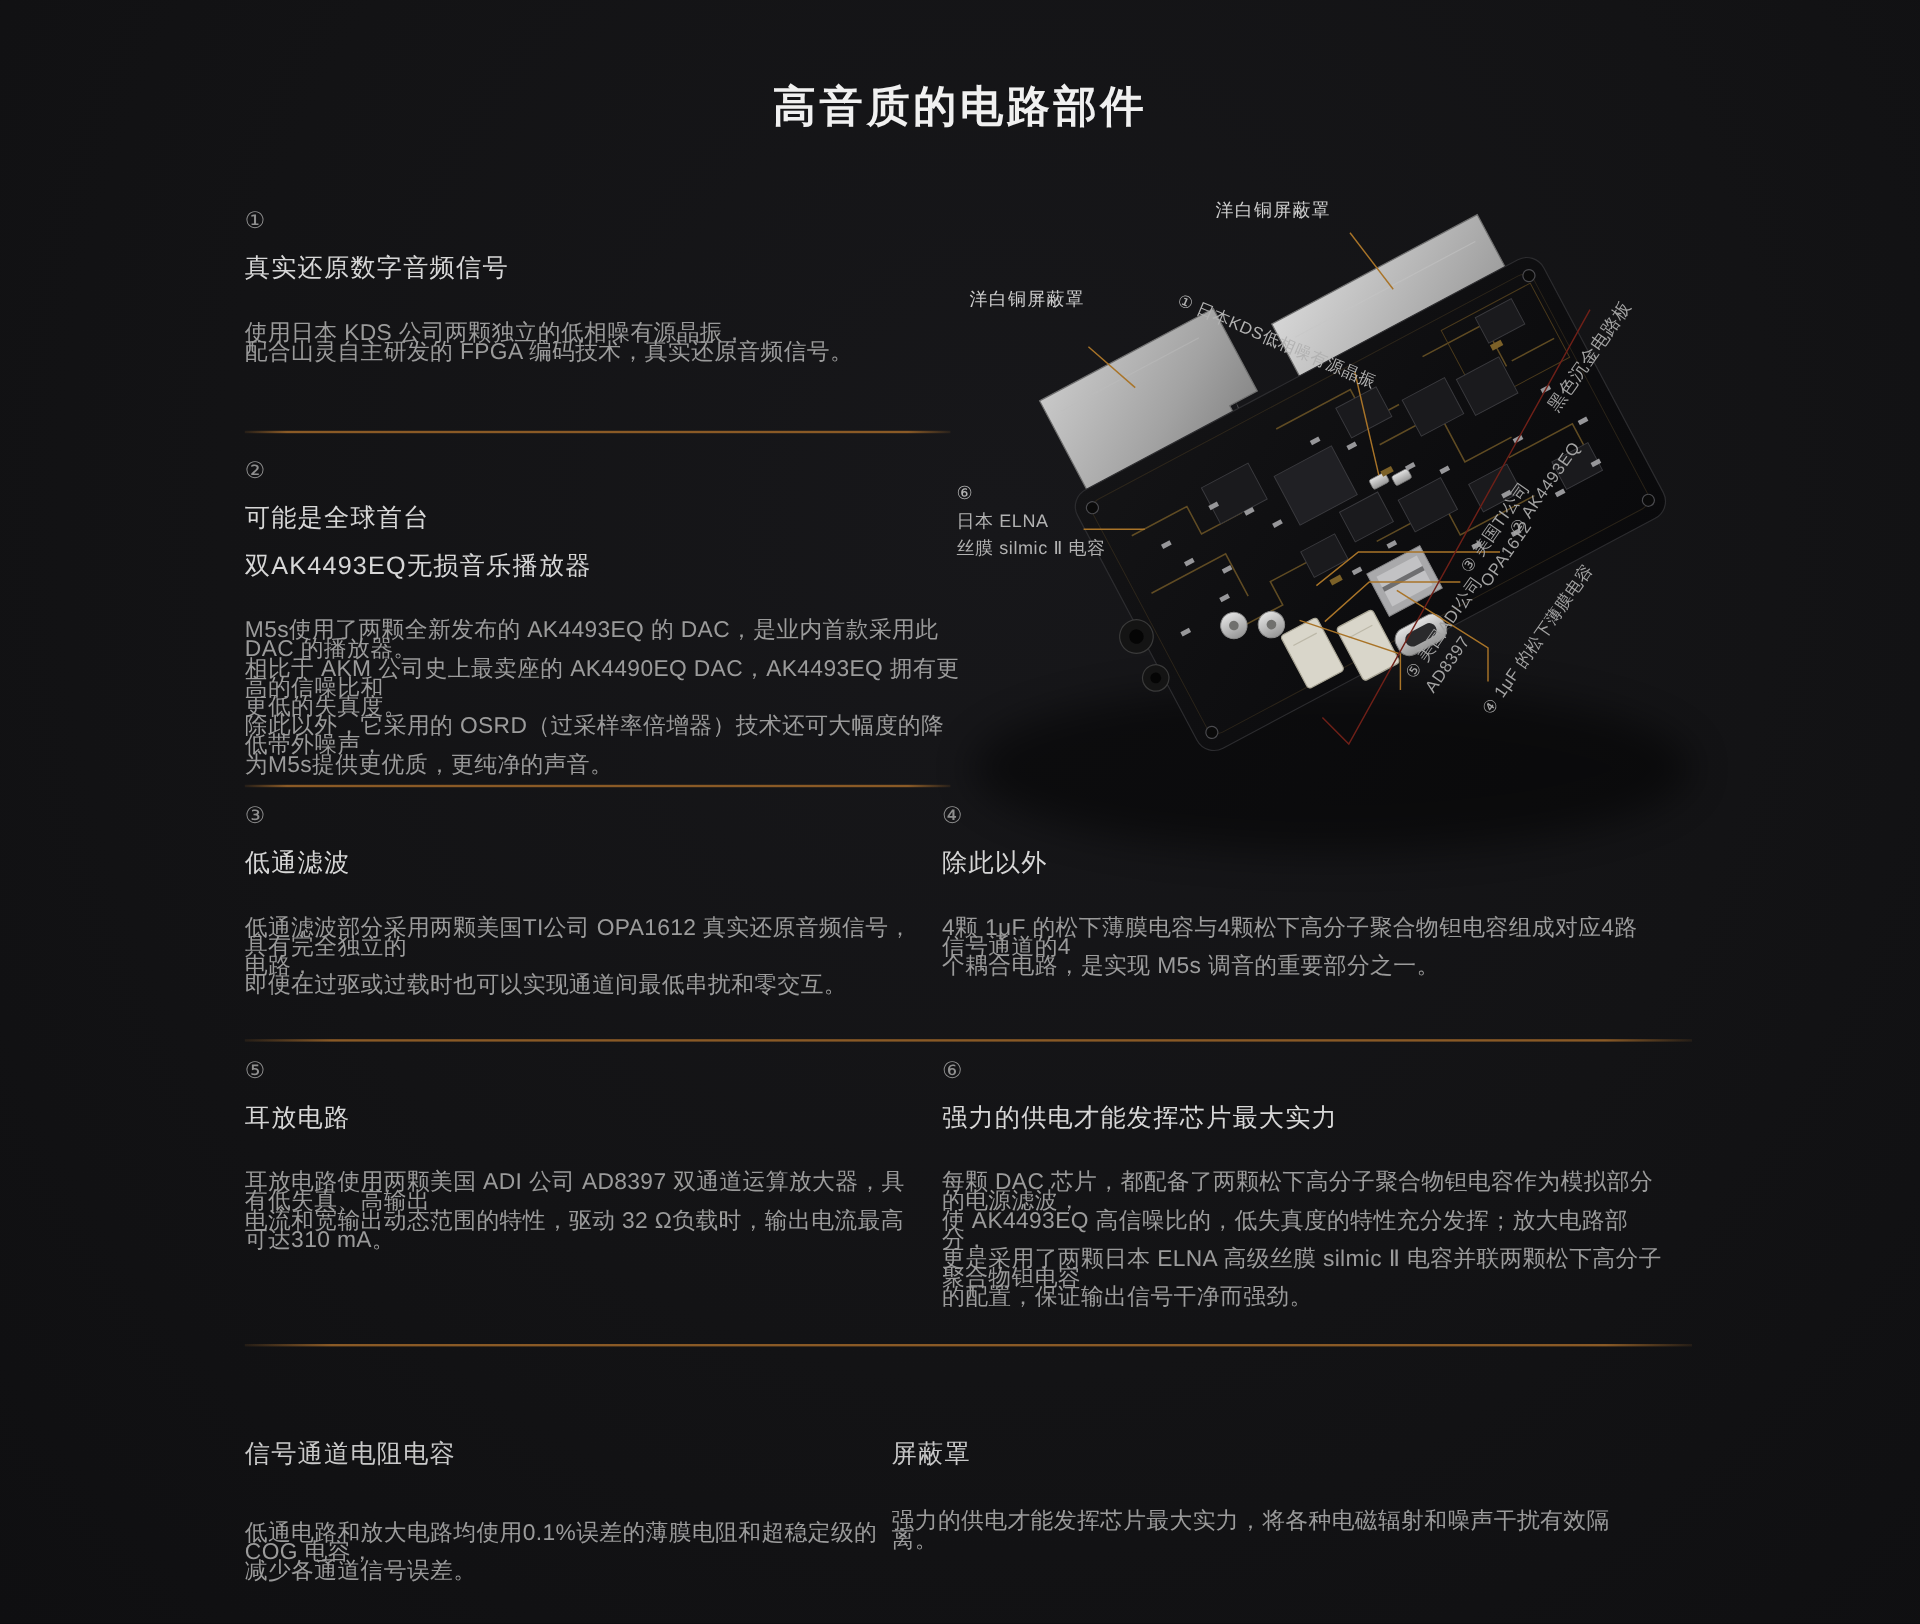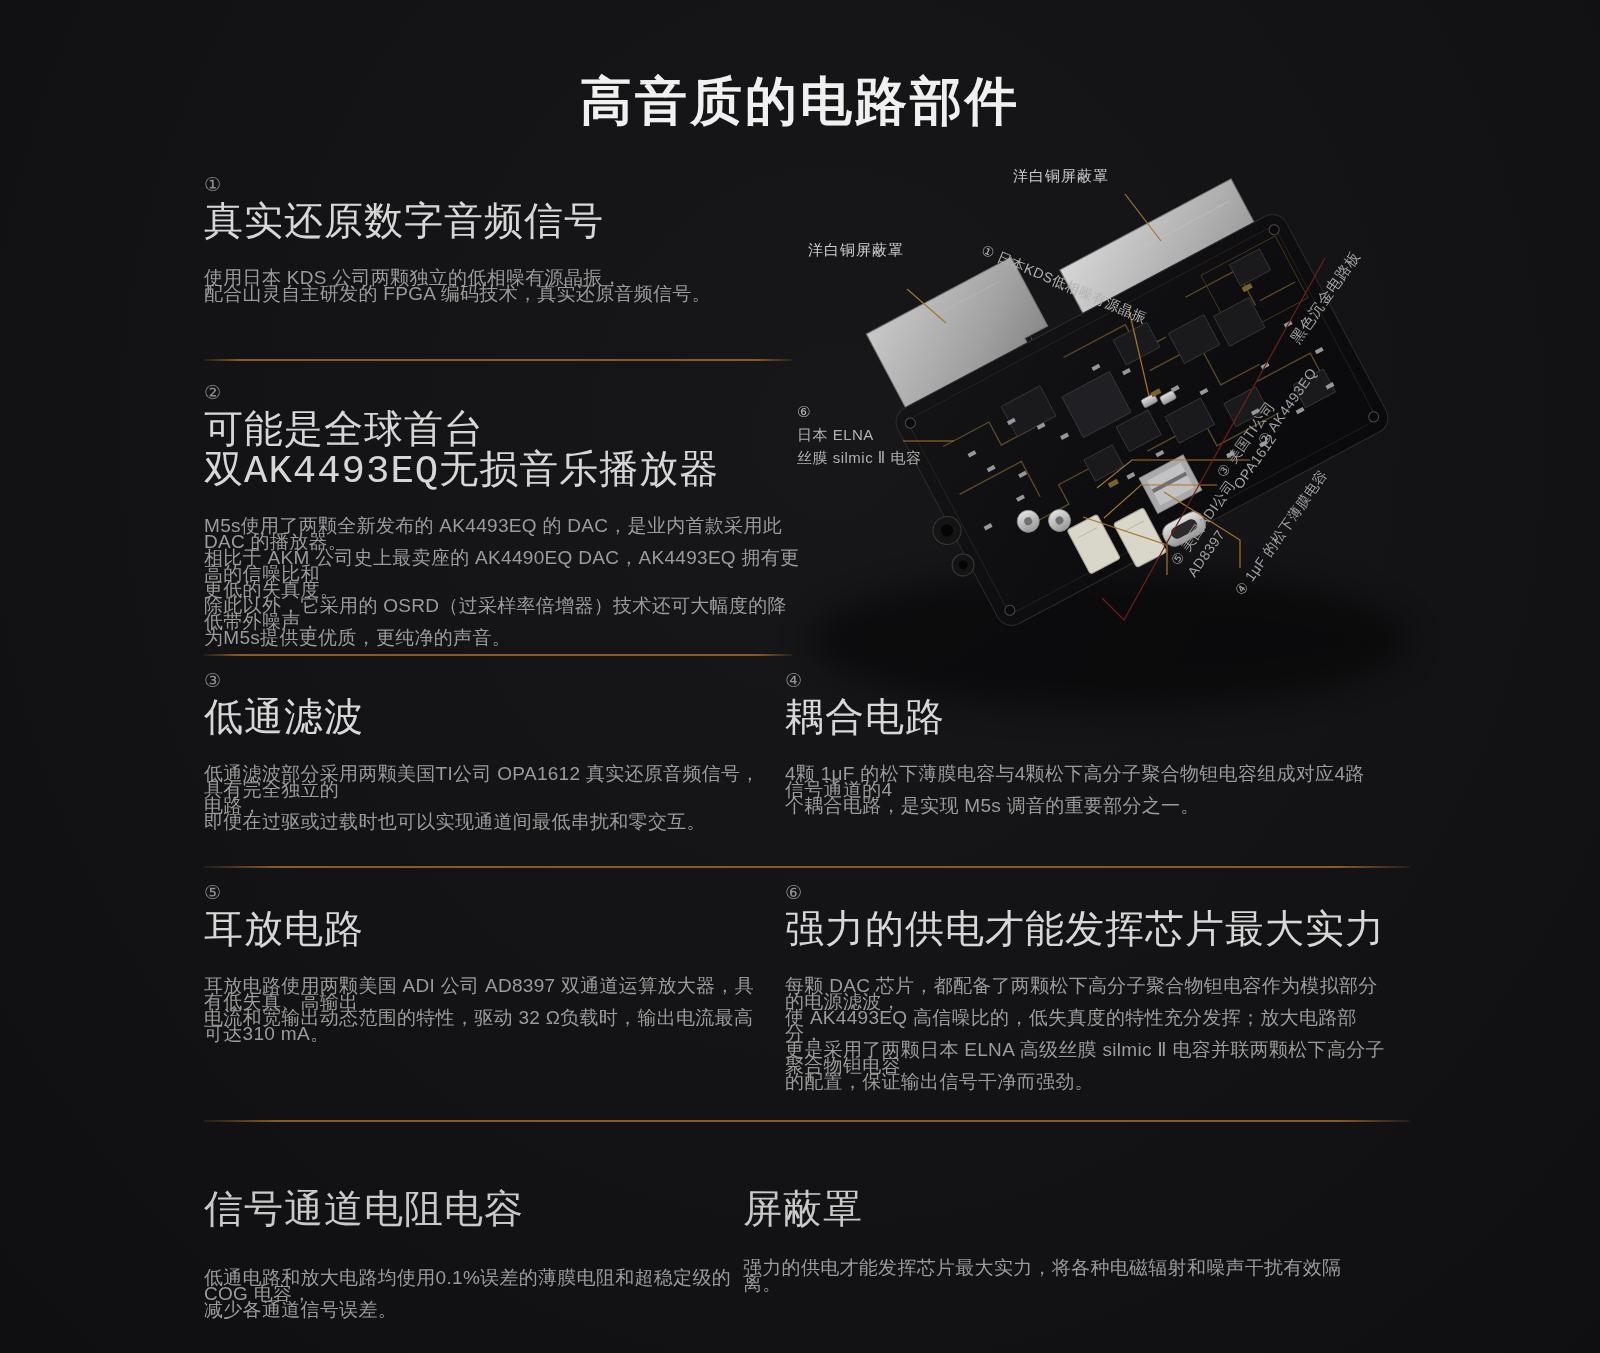--- a/index.html
+++ b/index.html
@@ -2,28 +2,28 @@
 <html><head>
 <meta charset="utf-8">
 <style>
   html,body{margin:0;padding:0;background:#0d0d0f;}
   .page{
     position:relative;width:1600px;height:1353px;overflow:hidden;
     background:radial-gradient(ellipse at 52% 32%, #17171a 0%, #131315 55%, #0f0f11 100%);
     font-family:"Liberation Sans","DejaVu Sans",sans-serif;
   }
   .title{
-    position:absolute;left:0;top:76px;width:100%;text-align:center;
-    font-size:52px;line-height:60px;font-weight:600;color:#f0f0f0;letter-spacing:3px;font-family:Liberation Mono, monospace;
+    position:absolute;left:0;top:59px;width:100%;text-align:center;
+    font-size:36px;line-height:60px;font-weight:600;color:#f0f0f0;letter-spacing:3px;
   }
   .sec{position:absolute;}
   .sec .num{font-size:19px;line-height:22px;color:#8f8f8f;}
   .sec .h{
-    margin:8px 0 0 0;font-size:39px;line-height:40px;font-weight:500;
-    color:#d7d7d7;letter-spacing:1px;white-space:pre-line;font-family:Liberation Mono, monospace;
+    margin:8px 0 0 0;font-size:21px;line-height:40px;font-weight:500;
+    color:#d7d7d7;letter-spacing:1px;white-space:pre-line;
   }
   .sec .b{
     margin:26px 0 0 0;font-size:19px;line-height:16px;color:#9b9b9b;
     white-space:pre-line;letter-spacing:.3px;
   }
   .sec.bottom .h{color:#c9c9c9;margin-top:0;}
   .divider{position:absolute;height:2px;
     background:linear-gradient(90deg, rgba(140,92,38,.15) 0%, #8a5a26 6%, #8a5a26 94%, rgba(140,92,38,.15) 100%);}
   .diagram-label{position:absolute;font-size:15px;line-height:20px;color:#cdcdcd;letter-spacing:1px;white-space:pre;}
   .rot{transform-origin:0 0;font-size:14px;color:#a3a3a3;letter-spacing:.5px;line-height:20px;}
@@ -235,21 +235,21 @@
 
   <section class="sec" style="left:204px;top:670px;width:560px;">
     <div class="num">③</div>
     <h2 class="h">低通滤波</h2>
     <p class="b">低通滤波部分采用两颗美国TI公司 OPA1612 真实还原音频信号，具有完全独立的
 电路，
 即便在过驱或过载时也可以实现通道间最低串扰和零交互。</p>
   </section>
   <section class="sec" style="left:785px;top:670px;width:580px;">
     <div class="num">④</div>
-    <h2 class="h">耦合电路</h2>
+    <h2 class="h">除此以外</h2>
     <p class="b">4颗 1μF 的松下薄膜电容与4颗松下高分子聚合物钽电容组成对应4路信号通道的4
 个耦合电路，是实现 M5s 调音的重要部分之一。</p>
   </section>
   <div class="divider" style="left:204px;top:866px;width:1206px;"></div>
 
   <section class="sec" style="left:204px;top:882px;width:560px;">
     <div class="num">⑤</div>
     <h2 class="h">耳放电路</h2>
     <p class="b">耳放电路使用两颗美国 ADI 公司 AD8397 双通道运算放大器，具有低失真、高输出
 电流和宽输出动态范围的特性，驱动 32 Ω负载时，输出电流最高可达310 mA。</p>

